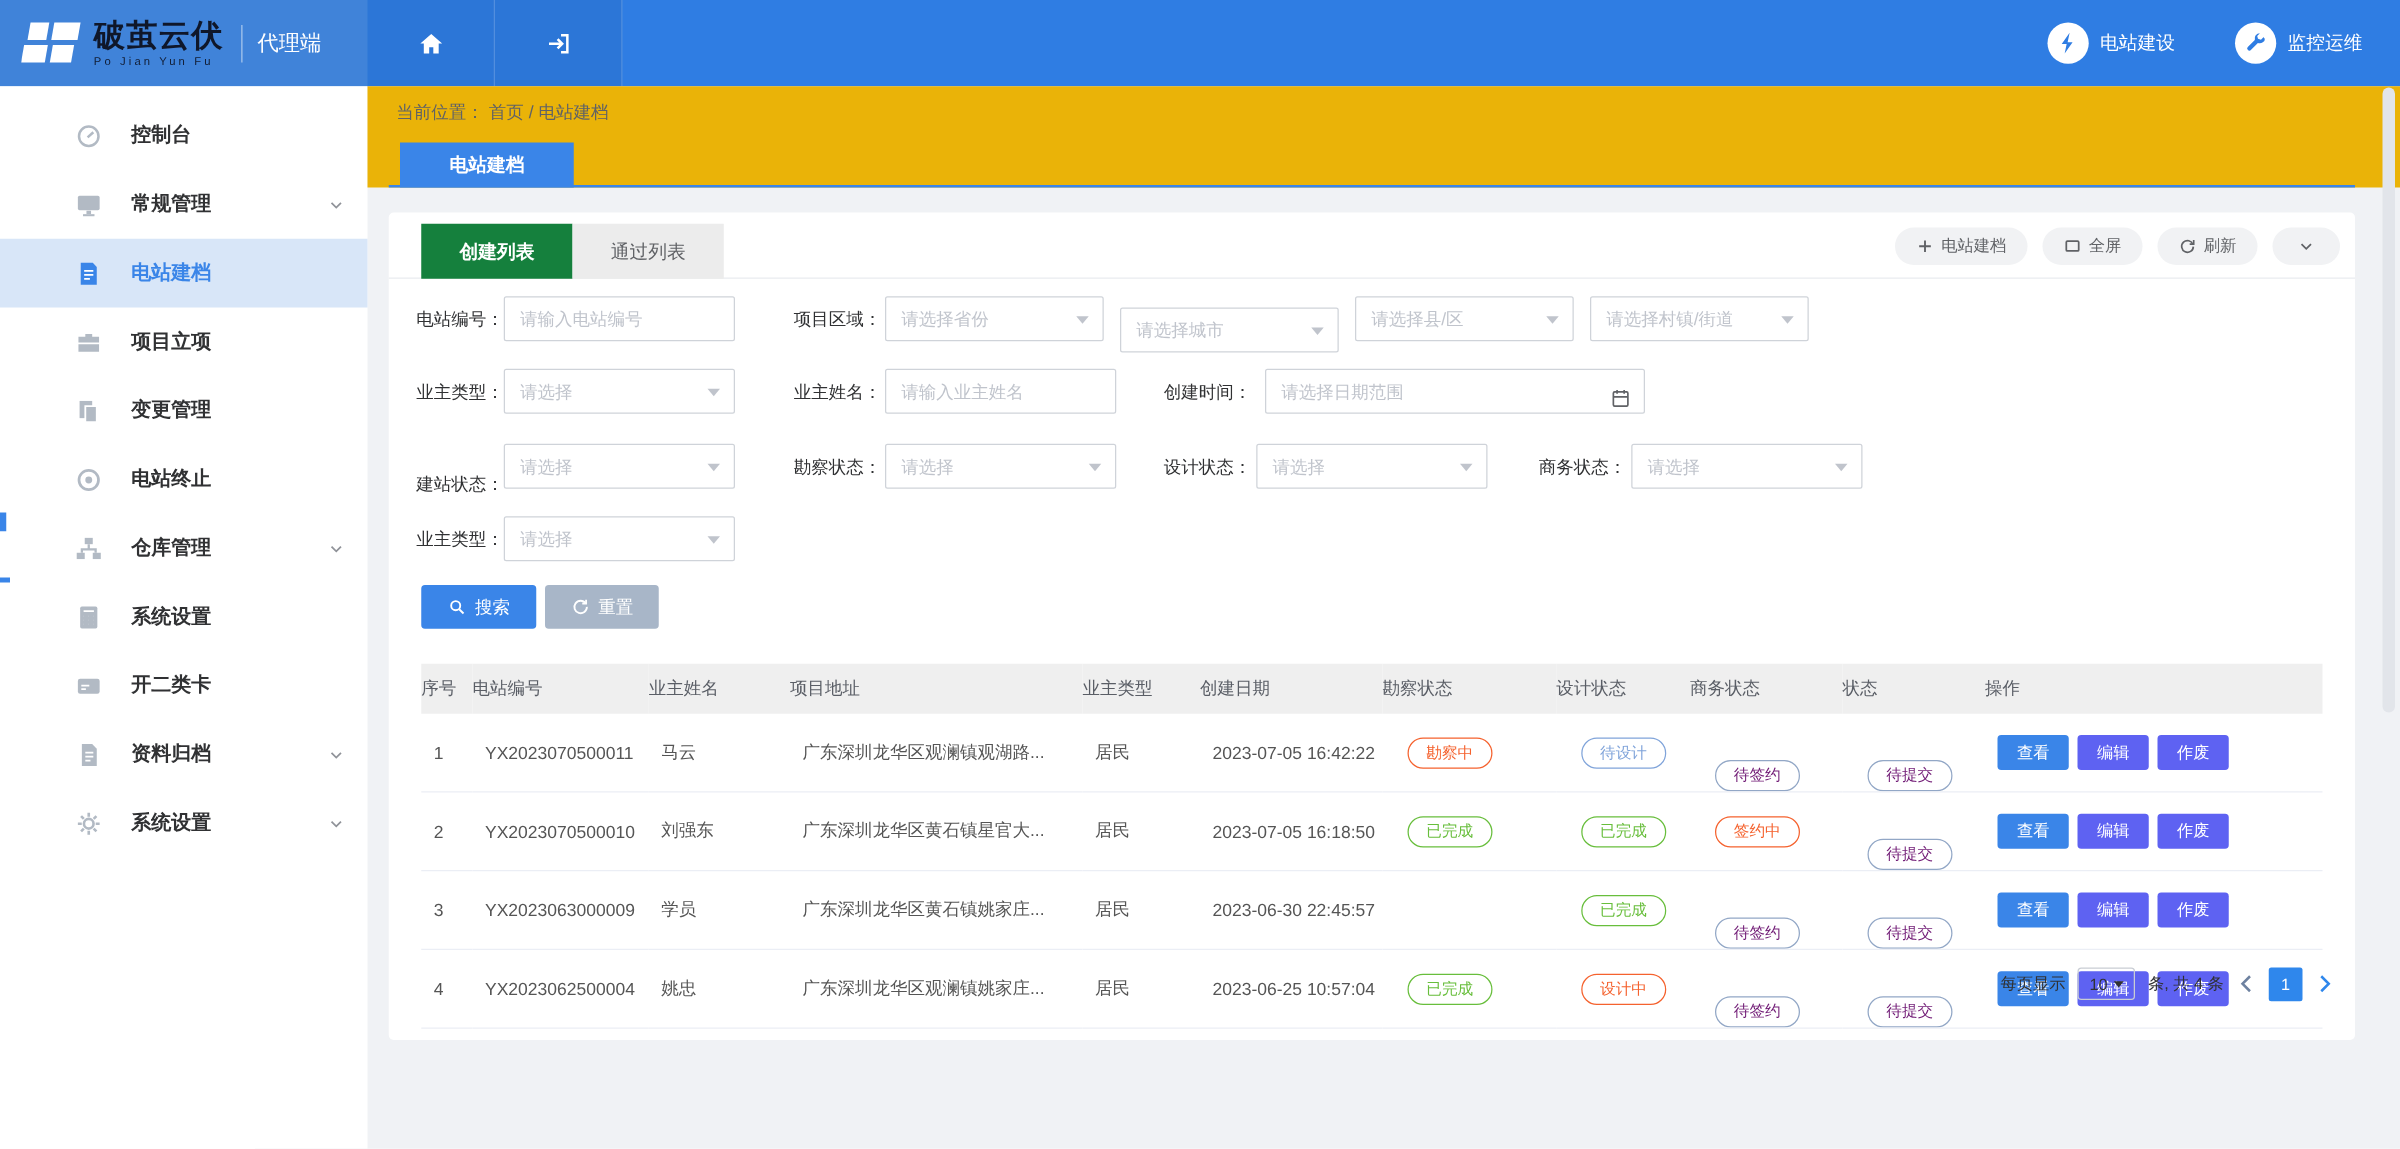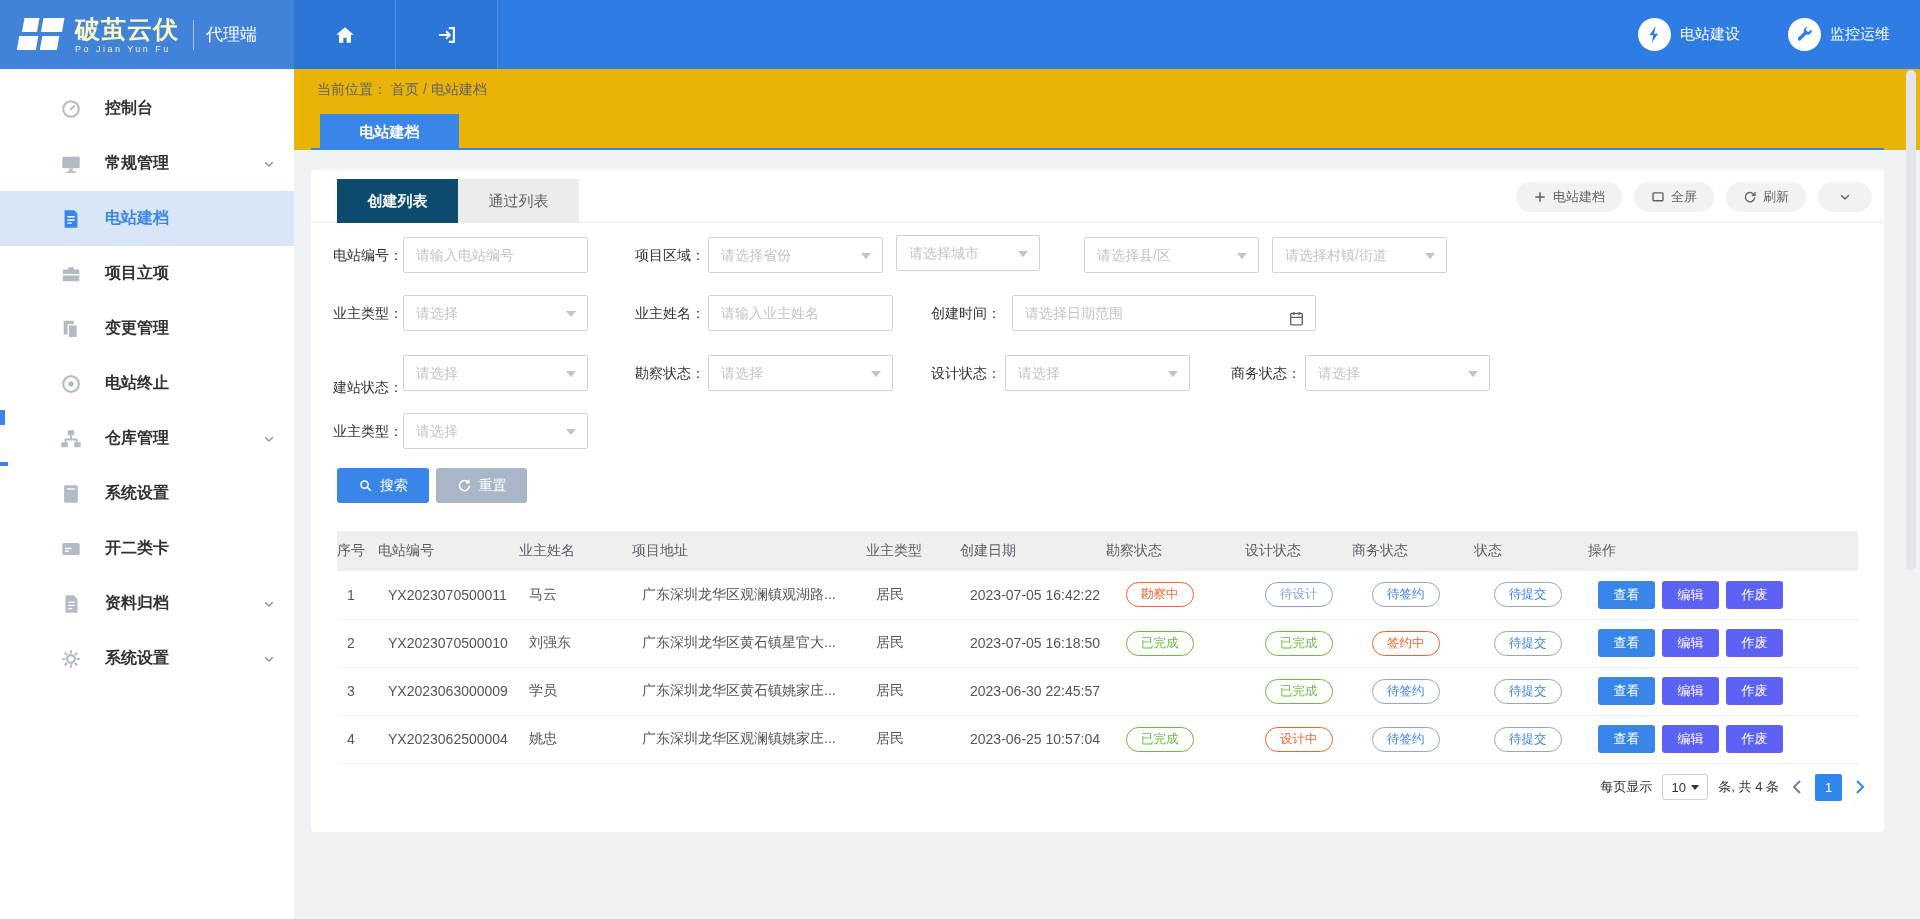--- a/index.html
+++ b/index.html
@@ -4,21 +4,21 @@
 <style>
   * { margin:0; padding:0; box-sizing:border-box; }
   html,body { width:1920px; height:919px; overflow:hidden; }
   body { font-family:"Liberation Sans","DejaVu Sans",sans-serif; background:#f0f2f5; color:#303133; }
   .root { position:relative; width:1920px; height:919px; }
 
   
   .topbar { position:absolute; top:0; left:0; width:1920px; height:69px; background:#2f7de3; display:flex; align-items:stretch; }
   .brand-block { width:294px; background:#4083d9; display:flex; align-items:center; padding-left:17px; flex:none; }
   .brand-mark { width:48px; height:40px; flex:none; }
-  .brand-text { margin-left:10px; color:#fef9c3; }
+  .brand-text { margin-left:10px; color:#0f172a; }
   .brand-title { font-size:25px; font-weight:bold; letter-spacing:1px; line-height:26px; }
   .brand-sub { font-size:9px; letter-spacing:2.5px; opacity:.95; margin-top:2px; }
   .brand-divider { width:1px; height:30px; background:rgba(255,255,255,.55); margin:0 12px 0 14px; }
   .brand-tag { color:#fff; font-size:17px; }
   .hblock { display:flex; align-items:center; justify-content:center; background:rgba(0,0,0,.05); border-right:1px solid rgba(255,255,255,.18); }
   .user-block { width:166px; gap:10px; cursor:pointer; }
   .avatar-circle { width:44px; height:44px; border-radius:50%; background:#fff; display:flex; align-items:center; justify-content:center; }
   .avatar-circle svg { width:28px; height:28px; color:#2f7de3; }
   .user-name { color:#fff; font-size:16px; }
   .icon-block { width:102px; cursor:pointer; }
@@ -49,21 +49,21 @@
   .topstrip { position:absolute; top:0; left:0; width:1626px; height:81px; background:#eab308; }
   .breadcrumb { position:absolute; left:23px; top:12px; font-size:14px; color:#606266; }
   .breadcrumb span { margin-right:4px; }
   .page-tab { position:absolute; left:26px; top:45px; width:139px; height:36px; background:#3a85e8; color:#fff; font-size:15px; font-weight:600; display:flex; align-items:center; justify-content:center; cursor:pointer; }
   .blue-line { position:absolute; left:17px; top:79px; width:1573px; height:2px; background:#3a85e8; }
 
   .card { position:absolute; left:17px; top:101px; width:1573px; height:662px; background:#fff; border-radius:4px; }
   .card-head { position:absolute; top:0; left:0; right:0; height:53px; border-bottom:1px solid #e9ecf0; }
   .ptabs { position:absolute; left:26px; top:9px; height:44px; display:flex; }
   .ptab { width:121px; height:44px; display:flex; align-items:center; justify-content:center; font-size:15px; background:#ececec; color:#606266; cursor:pointer; }
-  .ptab.active { background:#0c4a6e; color:#fff; font-weight:600; }
+  .ptab.active { background:#15803d; color:#fff; font-weight:600; }
   .toolbar { position:absolute; right:12px; top:12px; height:30px; display:flex; gap:12px; }
   .tool-btn { height:30px; border-radius:15px; background:#f1f2f4; color:#606266; font-size:13px; display:flex; align-items:center; gap:6px; padding:0 17px; cursor:pointer; }
   .tool-btn svg { width:14px; height:14px; }
   .tool-btn.icon-only { padding:0 20px; }
 
   
   .f-label { position:absolute; height:36px; line-height:36px; text-align:right; font-size:14px; font-weight:400; color:#303133; }
   .f-field { position:absolute; height:36px; border:1px solid #cfd3d9; border-radius:2px; background:#fff; font-size:14px; color:#c0c4cc; line-height:34px; padding-left:12px; cursor:pointer; white-space:nowrap; overflow:hidden; }
   .f-field.is-input { cursor:text; }
   .f-caret { position:absolute; right:11px; top:15px; width:0; height:0; border:5px solid transparent; border-top:6px solid #c0c4cc; }
@@ -77,21 +77,21 @@
 
   
   .tbl-wrap { position:absolute; left:26px; top:361px; right:26px; }
   table { width:100%; border-collapse:collapse; table-layout:fixed; }
   thead th { height:40px; background:#efefef; font-size:14px; font-weight:normal; color:#5a5e66; text-align:left; white-space:nowrap; }
   tbody td { height:48px; border-bottom:1px solid #ebeef5; font-size:14px; color:#555; text-align:left; padding-left:10px; white-space:nowrap; overflow:hidden; }
   .badge { display:inline-block; margin-left:10px; padding:0 14px; height:25px; line-height:23px; border-radius:13px; font-size:12.5px; border:1px solid; background:#fff; }
   .b-orange { color:#f5622e; border-color:#f5622e; }
   .b-green  { color:#68be3c; border-color:#68be3c; }
   .b-blue   { color:#80a4da; border-color:#80a4da; }
-  .b-slate  { color:#3b82f6; border-color:#92a7c6; }
+  .b-slate  { color:#701a75; border-color:#92a7c6;margin-top:37px; }
   .act-btn { display:inline-flex; align-items:center; justify-content:center; width:57px; height:28px; border-radius:3px; color:#fff; font-size:13px; margin-right:7px; cursor:pointer; }
   .act-view { background:#3a85e8; }
   .act-edit, .act-void { background:#5e62f2; }
 
   
   .pager { position:absolute; left:26px; right:16px; top:593px; height:48px; display:flex; align-items:center; justify-content:flex-end; gap:10px; font-size:13px; color:#303133; }
   .pp-select { width:46px; height:26px; border:1px solid #c9cdd4; border-radius:3px; display:flex; align-items:center; justify-content:center; gap:5px; cursor:pointer; color:#303133; }
   .pp-select .sel-caret { width:0; height:0; border:4px solid transparent; border-top:5px solid #303133; margin-top:4px; }
   .pg-chevron { width:16px; height:26px; display:flex; align-items:center; justify-content:center; cursor:pointer; }
   .pg-chevron svg { width:12px; height:14px; }
@@ -344,21 +344,21 @@
               </span>
             </div>
           </div>
       </div>
 
       <div id="filters">
           <div class="f-label" style="left: 16px; top: 67px; width: 76px;">电站编号：</div>
           <div class="f-field is-input" style="left: 92px; top: 67px; width: 185px;"><span>请输入电站编号</span></div>
           <div class="f-label" style="left: 304px; top: 67px; width: 90px;">项目区域：</div>
           <div class="f-field" style="left: 397px; top: 67px; width: 175px;"><span>请选择省份</span><span class="f-caret"></span></div>
-          <div class="f-field" style="left: 585px; top: 65px; width: 144px;"><span>请选择城市</span><span class="f-caret"></span></div>
+          <div class="f-field" style="left: 585px; top: 76px; width: 175px;"><span>请选择城市</span><span class="f-caret"></span></div>
           <div class="f-field" style="left: 773px; top: 67px; width: 175px;"><span>请选择县/区</span><span class="f-caret"></span></div>
           <div class="f-field" style="left: 961px; top: 67px; width: 175px;"><span>请选择村镇/街道</span><span class="f-caret"></span></div>
           <div class="f-label" style="left: 16px; top: 125px; width: 76px;">业主类型：</div>
           <div class="f-field" style="left: 92px; top: 125px; width: 185px;"><span>请选择</span><span class="f-caret"></span></div>
           <div class="f-label" style="left: 304px; top: 125px; width: 90px;">业主姓名：</div>
           <div class="f-field is-input" style="left: 397px; top: 125px; width: 185px;"><span>请输入业主姓名</span></div>
           <div class="f-label" style="left: 600px; top: 125px; width: 90px;">创建时间：</div>
           <div class="f-field" style="left: 701px; top: 125px; width: 304px;"><span>请选择日期范围</span><span class="f-cal"><svg viewBox="0 0 24 24" fill="none" stroke="currentColor" stroke-width="1.9">
                 <rect x="3.8" y="5" width="16.4" height="16" rx="1.5"></rect>
                 <path d="M8 2.8V7M16 2.8V7M3.8 10.5h16.4"></path>

